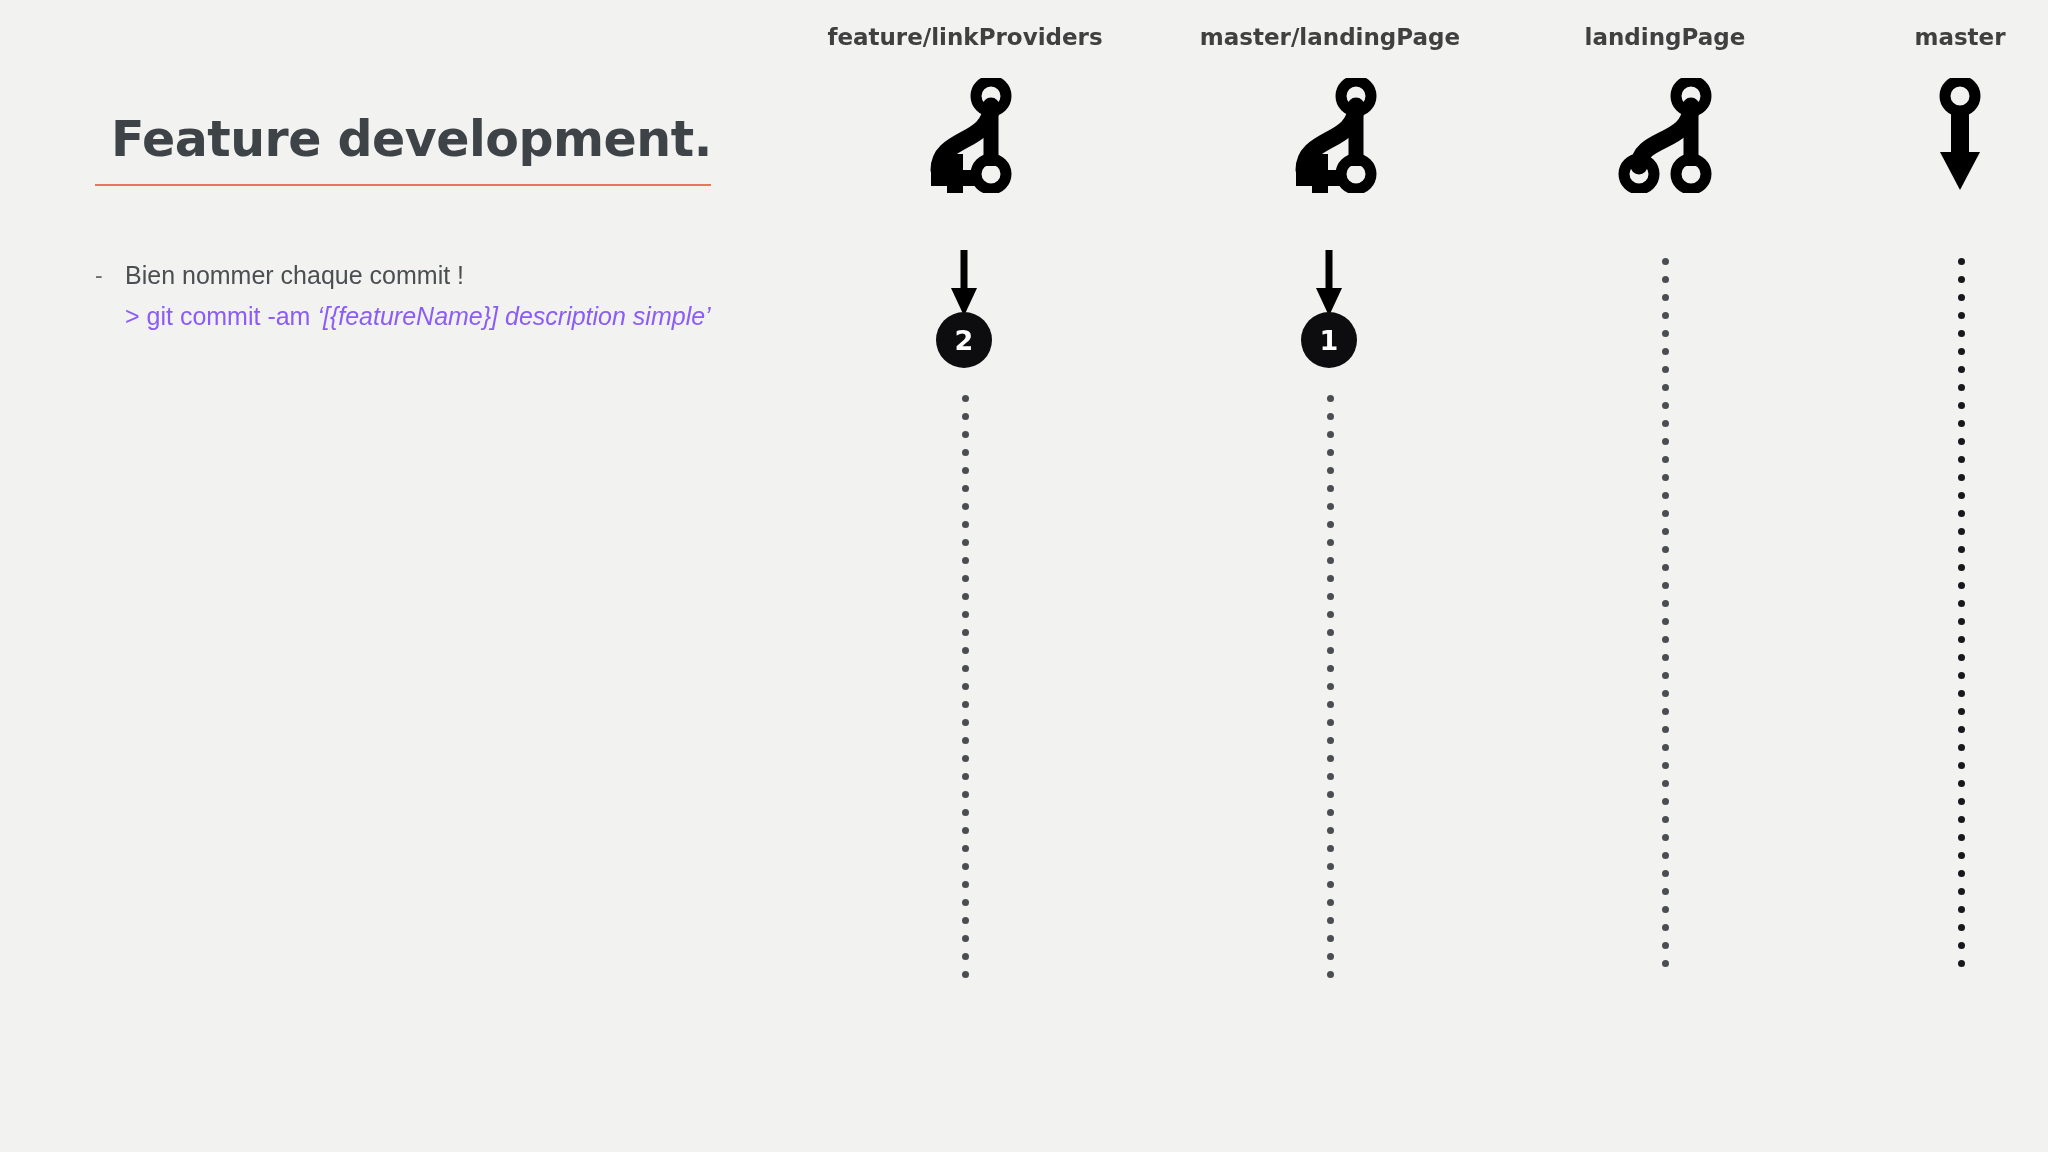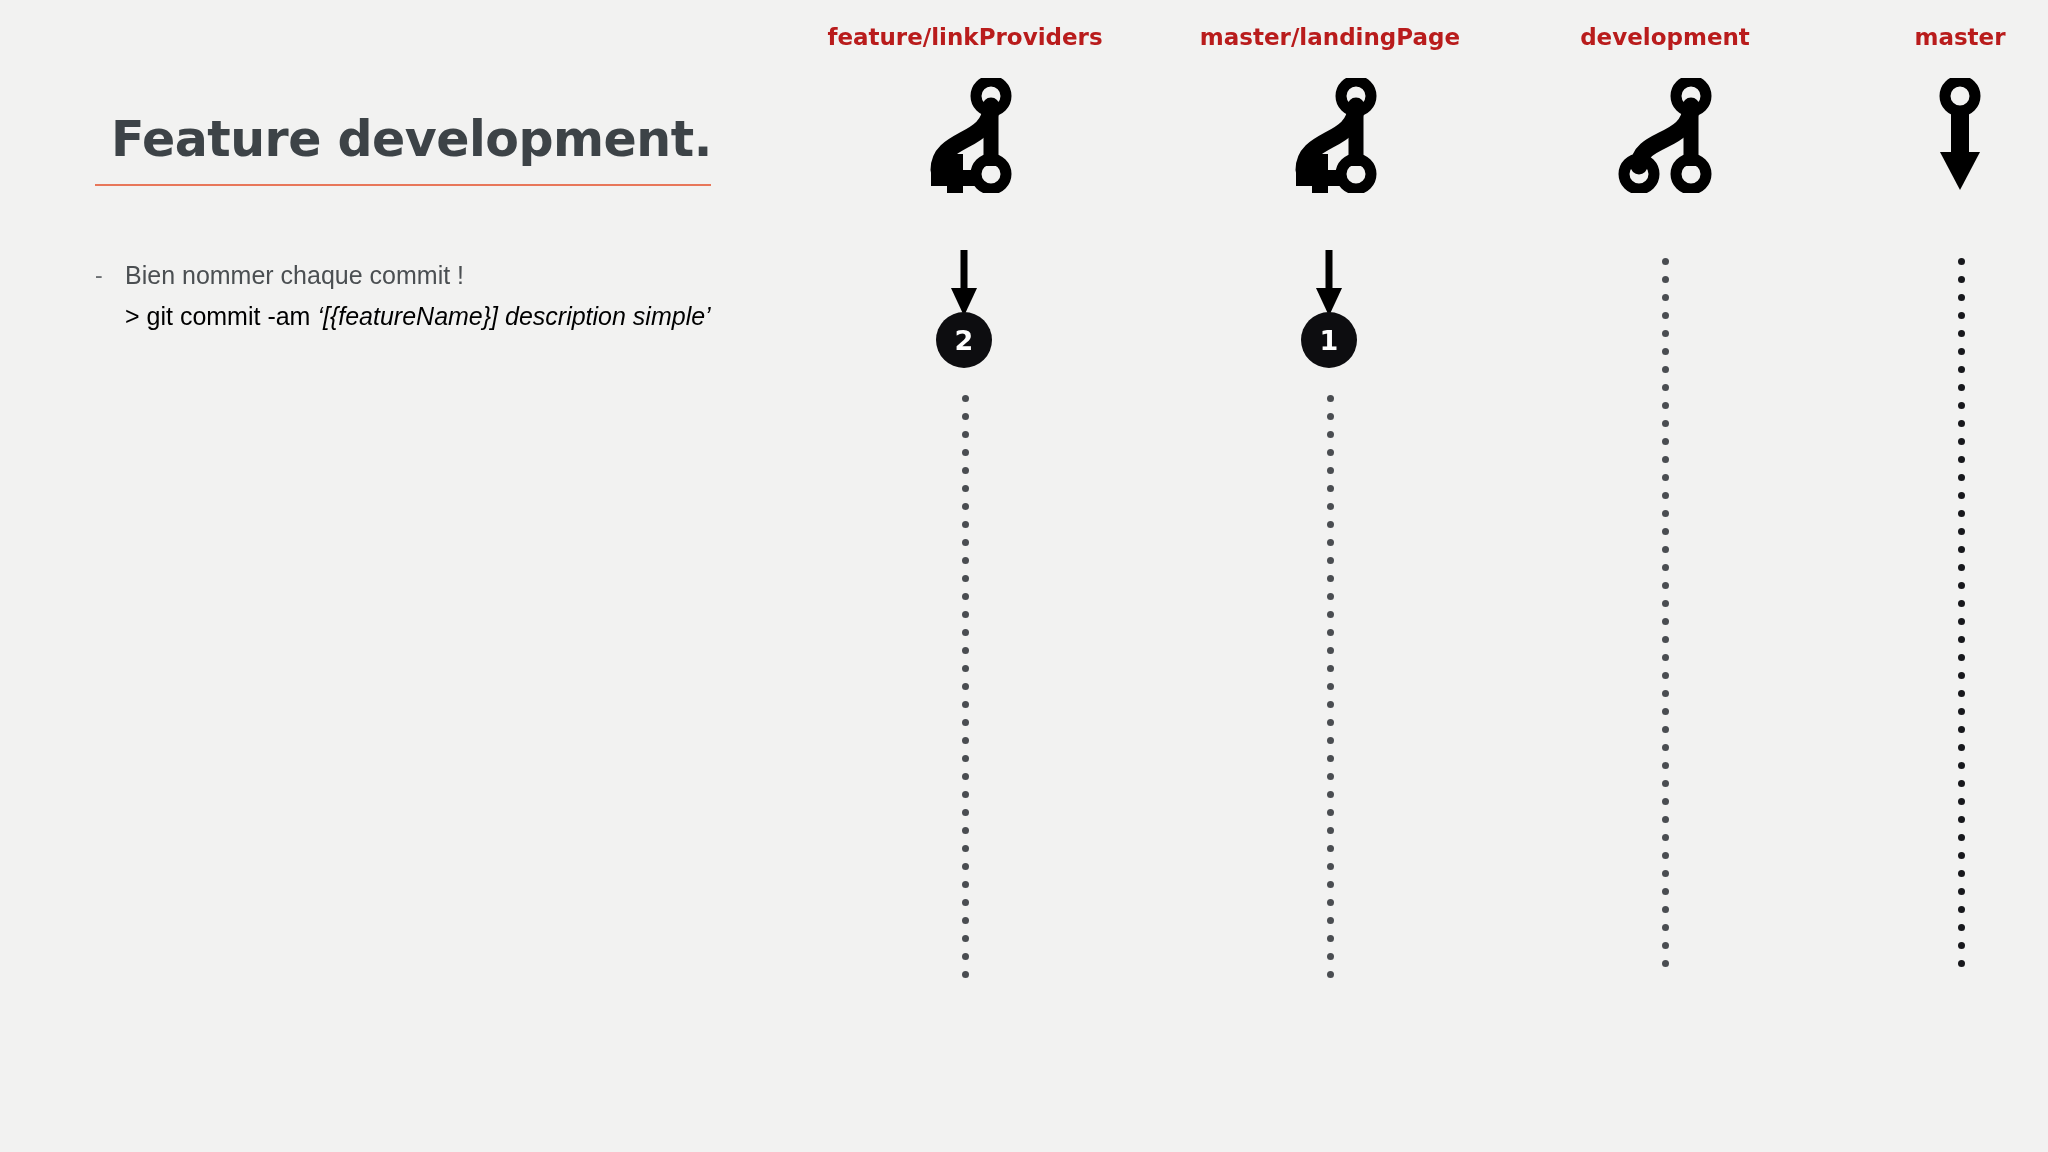--- a/index.html
+++ b/index.html
@@ -60,40 +60,40 @@
     flex: none;
     color: #6b6f72;
     font-size: 23px;
   }
   .bullet-text { white-space: nowrap; }
   .sub-row {
     margin-left: 30px;
     font-size: 25px;
     line-height: 41px;
     white-space: nowrap;
-    color: #000000;
+    color: #8b5cf6;
   }
   .cmd-italic { font-style: italic; }
 
   
   .column {
     position: absolute;
     top: 0;
     width: 320px;
     text-align: center;
   }
   .col-header {
     position: absolute;
     top: 24px;
     width: 320px;
     text-align: center;
     font-family: "DejaVu Sans", sans-serif;
     font-size: 23px;
     font-weight: bold;
-    color: #b91c1c;
+    color: #404040;
     white-space: nowrap;
   }
   .glyph-wrap {
     position: absolute;
     top: 78px;
     left: 0;
     width: 320px;
     height: 115px;
   }
   .glyph-wrap svg { display: block; margin: 0 auto; }
@@ -267,21 +267,21 @@
         <i></i>
         <i></i>
         <i></i>
         <i></i>
         <i></i>
         <i></i>
       </div>
   </div>
 
   <div class="column" style="left:1505px;">
-    <div class="col-header">development</div>
+    <div class="col-header">landingPage</div>
 
     <div class="glyph-wrap">
       <svg width="96" height="115" viewBox="0 0 96 115">
         <g fill="none" stroke="#000000" stroke-width="15" stroke-linecap="butt">
           <path d="M74 28 L74 88"></path>
           <path d="M74 28 C74 66, 22 58, 22 88" stroke-width="17" stroke-linecap="round"></path>
         </g>
         <circle cx="74" cy="18" r="15" fill="none" stroke="#000" stroke-width="11"></circle>
         <circle cx="74" cy="96" r="15" fill="none" stroke="#000" stroke-width="11"></circle>
         <circle cx="22" cy="96" r="15" fill="none" stroke="#000" stroke-width="11"></circle>

